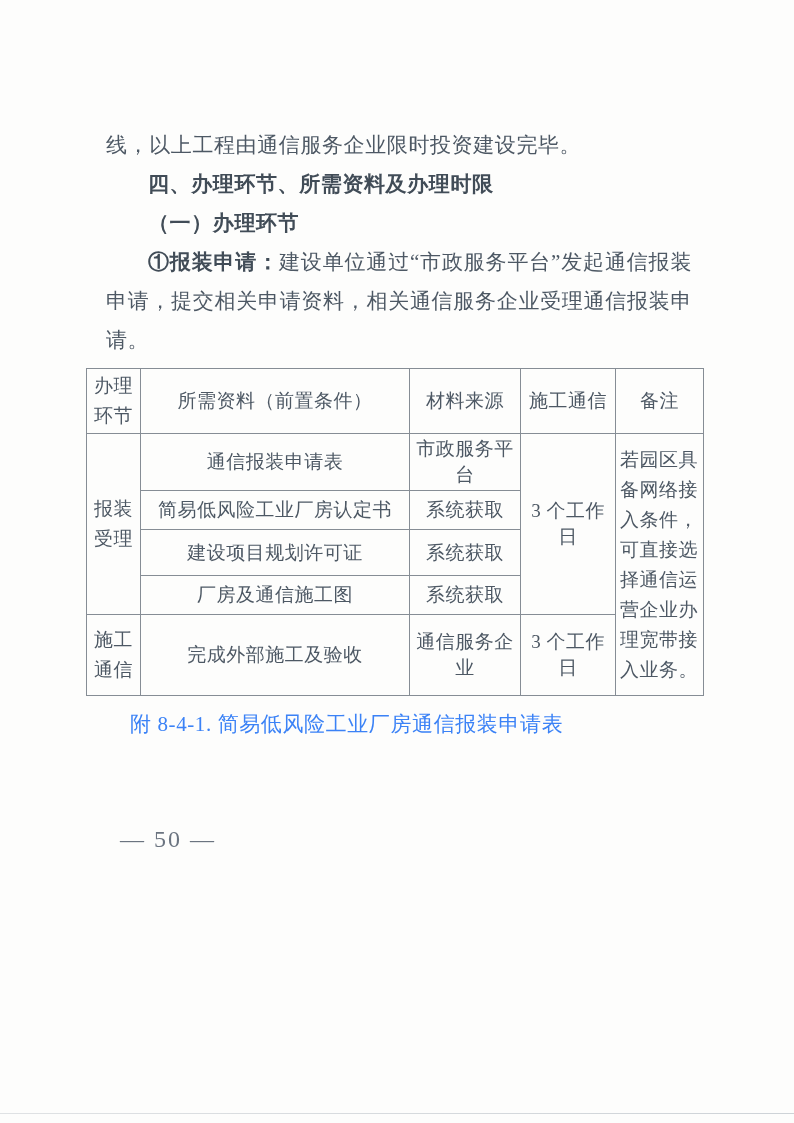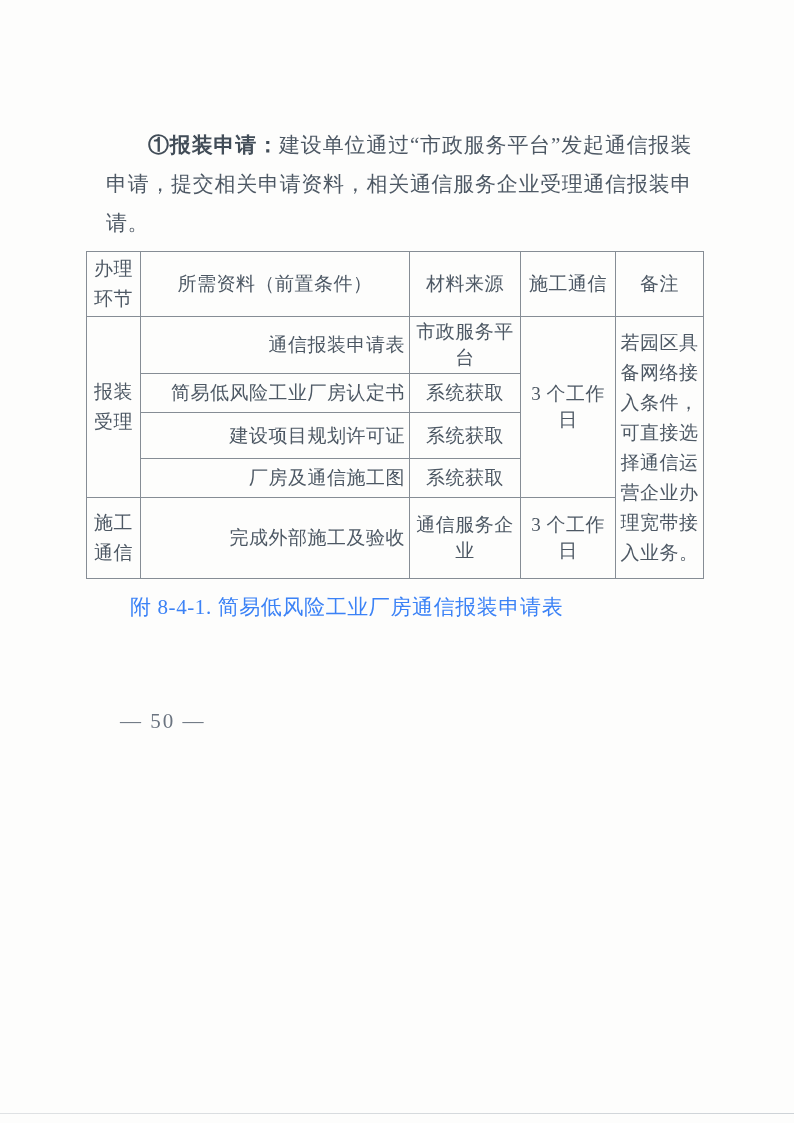--- a/index.html
+++ b/index.html
@@ -67,60 +67,62 @@
   .info-table tbody tr.r3 { height: 46px; }
   .info-table tbody tr.r4 { height: 39px; margin-top: 28px; }
   .info-table tbody tr.r5 { height: 81px; }
   .cell-center { text-align: center; }
   .cell-stage {
     text-align: center;
     line-height: 30px;
     padding: 2px 6px;
   }
   .cell-material {
-    text-align: right;
+    text-align: center;
     padding-left: 13px;
   }
   .cell-note {
-    text-align: center;
     font-size: 18px;
     line-height: 30px;
     padding: 4px 5px;
     vertical-align: middle;
   }
   .table-caption {
     margin: 14px 0 0 24px;
     font-size: 21px;
     letter-spacing: 0.6px;
     color: #3b82f6;
   }
   .page-number {
     margin: 88px 0 0 14px;
-    font-size: 21px;
+    font-size: 24px;
     letter-spacing: 2px;
     color: #6b7480;
   }
   .scan-edge {
     position: absolute;
     left: 0;
     right: 0;
     bottom: 9px;
     height: 1px;
     background: linear-gradient(to right, #d8dbde, #c2c8ce);
     opacity: 0.8;
   }
 </style>
 </head>
 <body>
 
 <div class="page">
   <div class="content">
 
+    <p class="line justify">线，以上工程由通信服务企业限时投资建设完毕。</p>
 
+    <p class="line indent bold-heading">四、办理环节、所需资料及办理时限</p>
 
+    <p class="line indent bold-heading">（一）办理环节</p>
 
     <p class="line indent justify"><span class="step-label">①报装申请：</span><span>建设单位通过“市政服务平台”发起通信报装申请，提交相关申请资料，相关通信服务企业受理通信报装申请。</span></p>
 
 
 
     <table class="info-table">
       <colgroup>
         <col class="col-stage">
         <col class="col-material">
         <col class="col-source">

